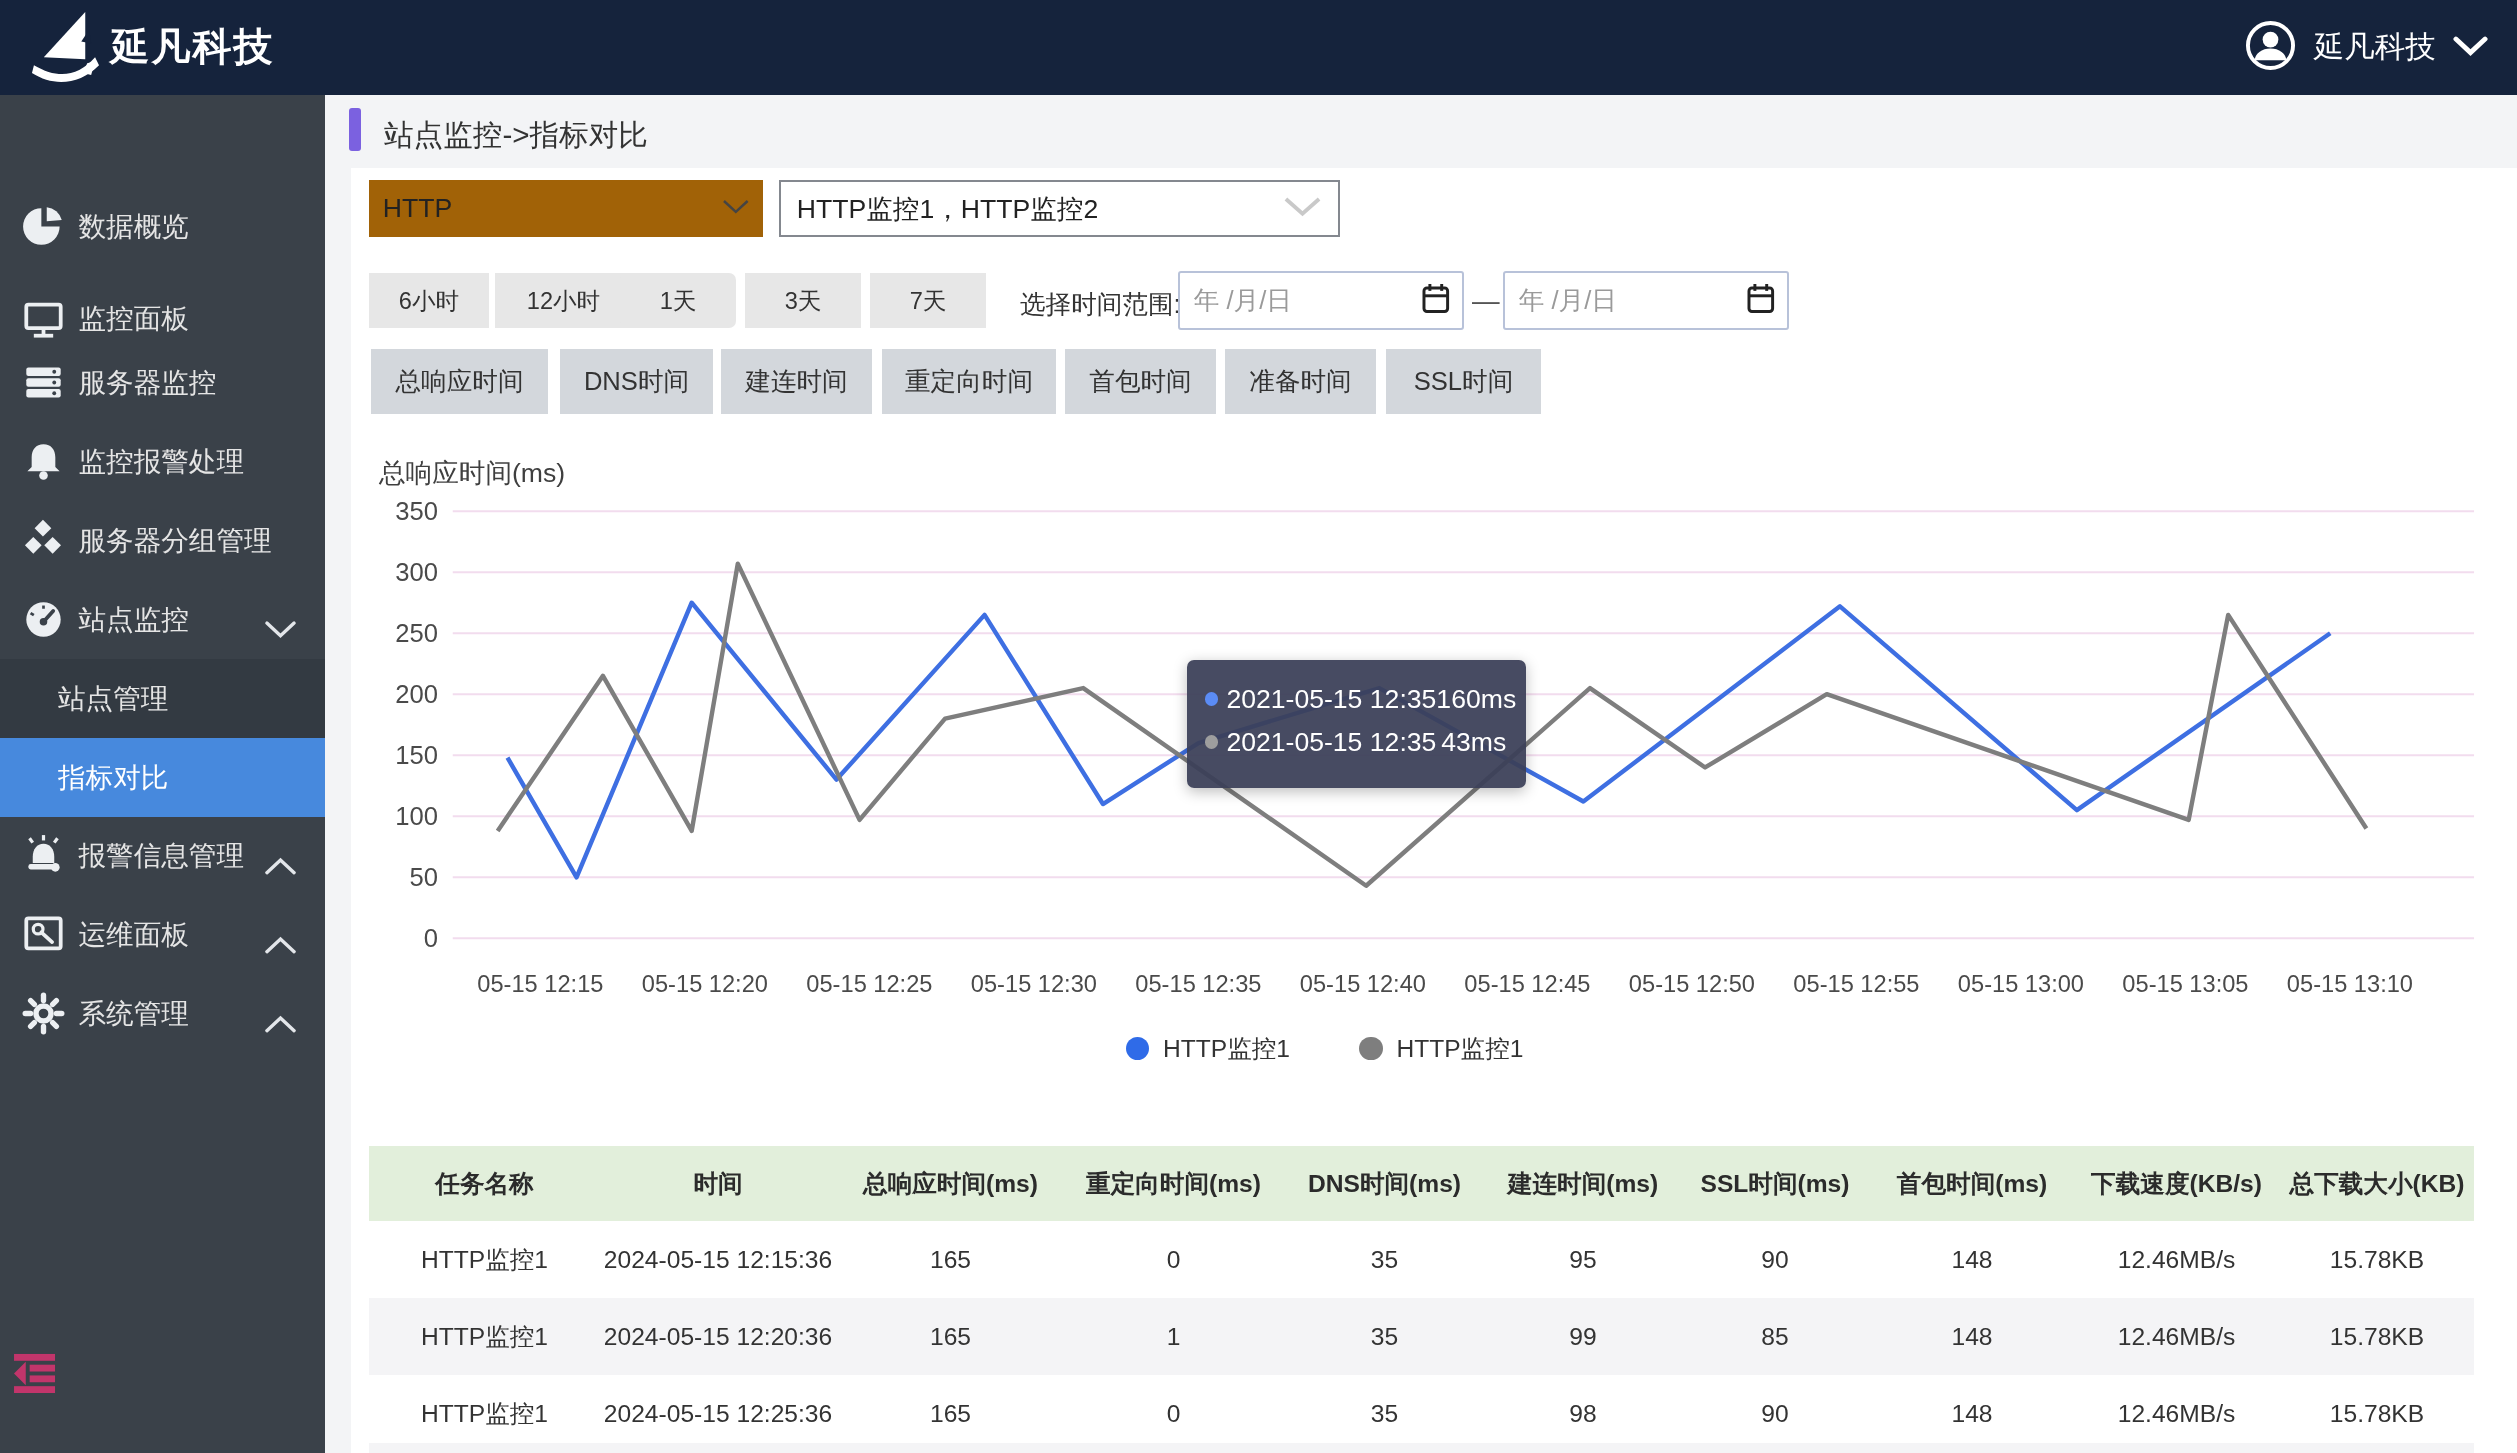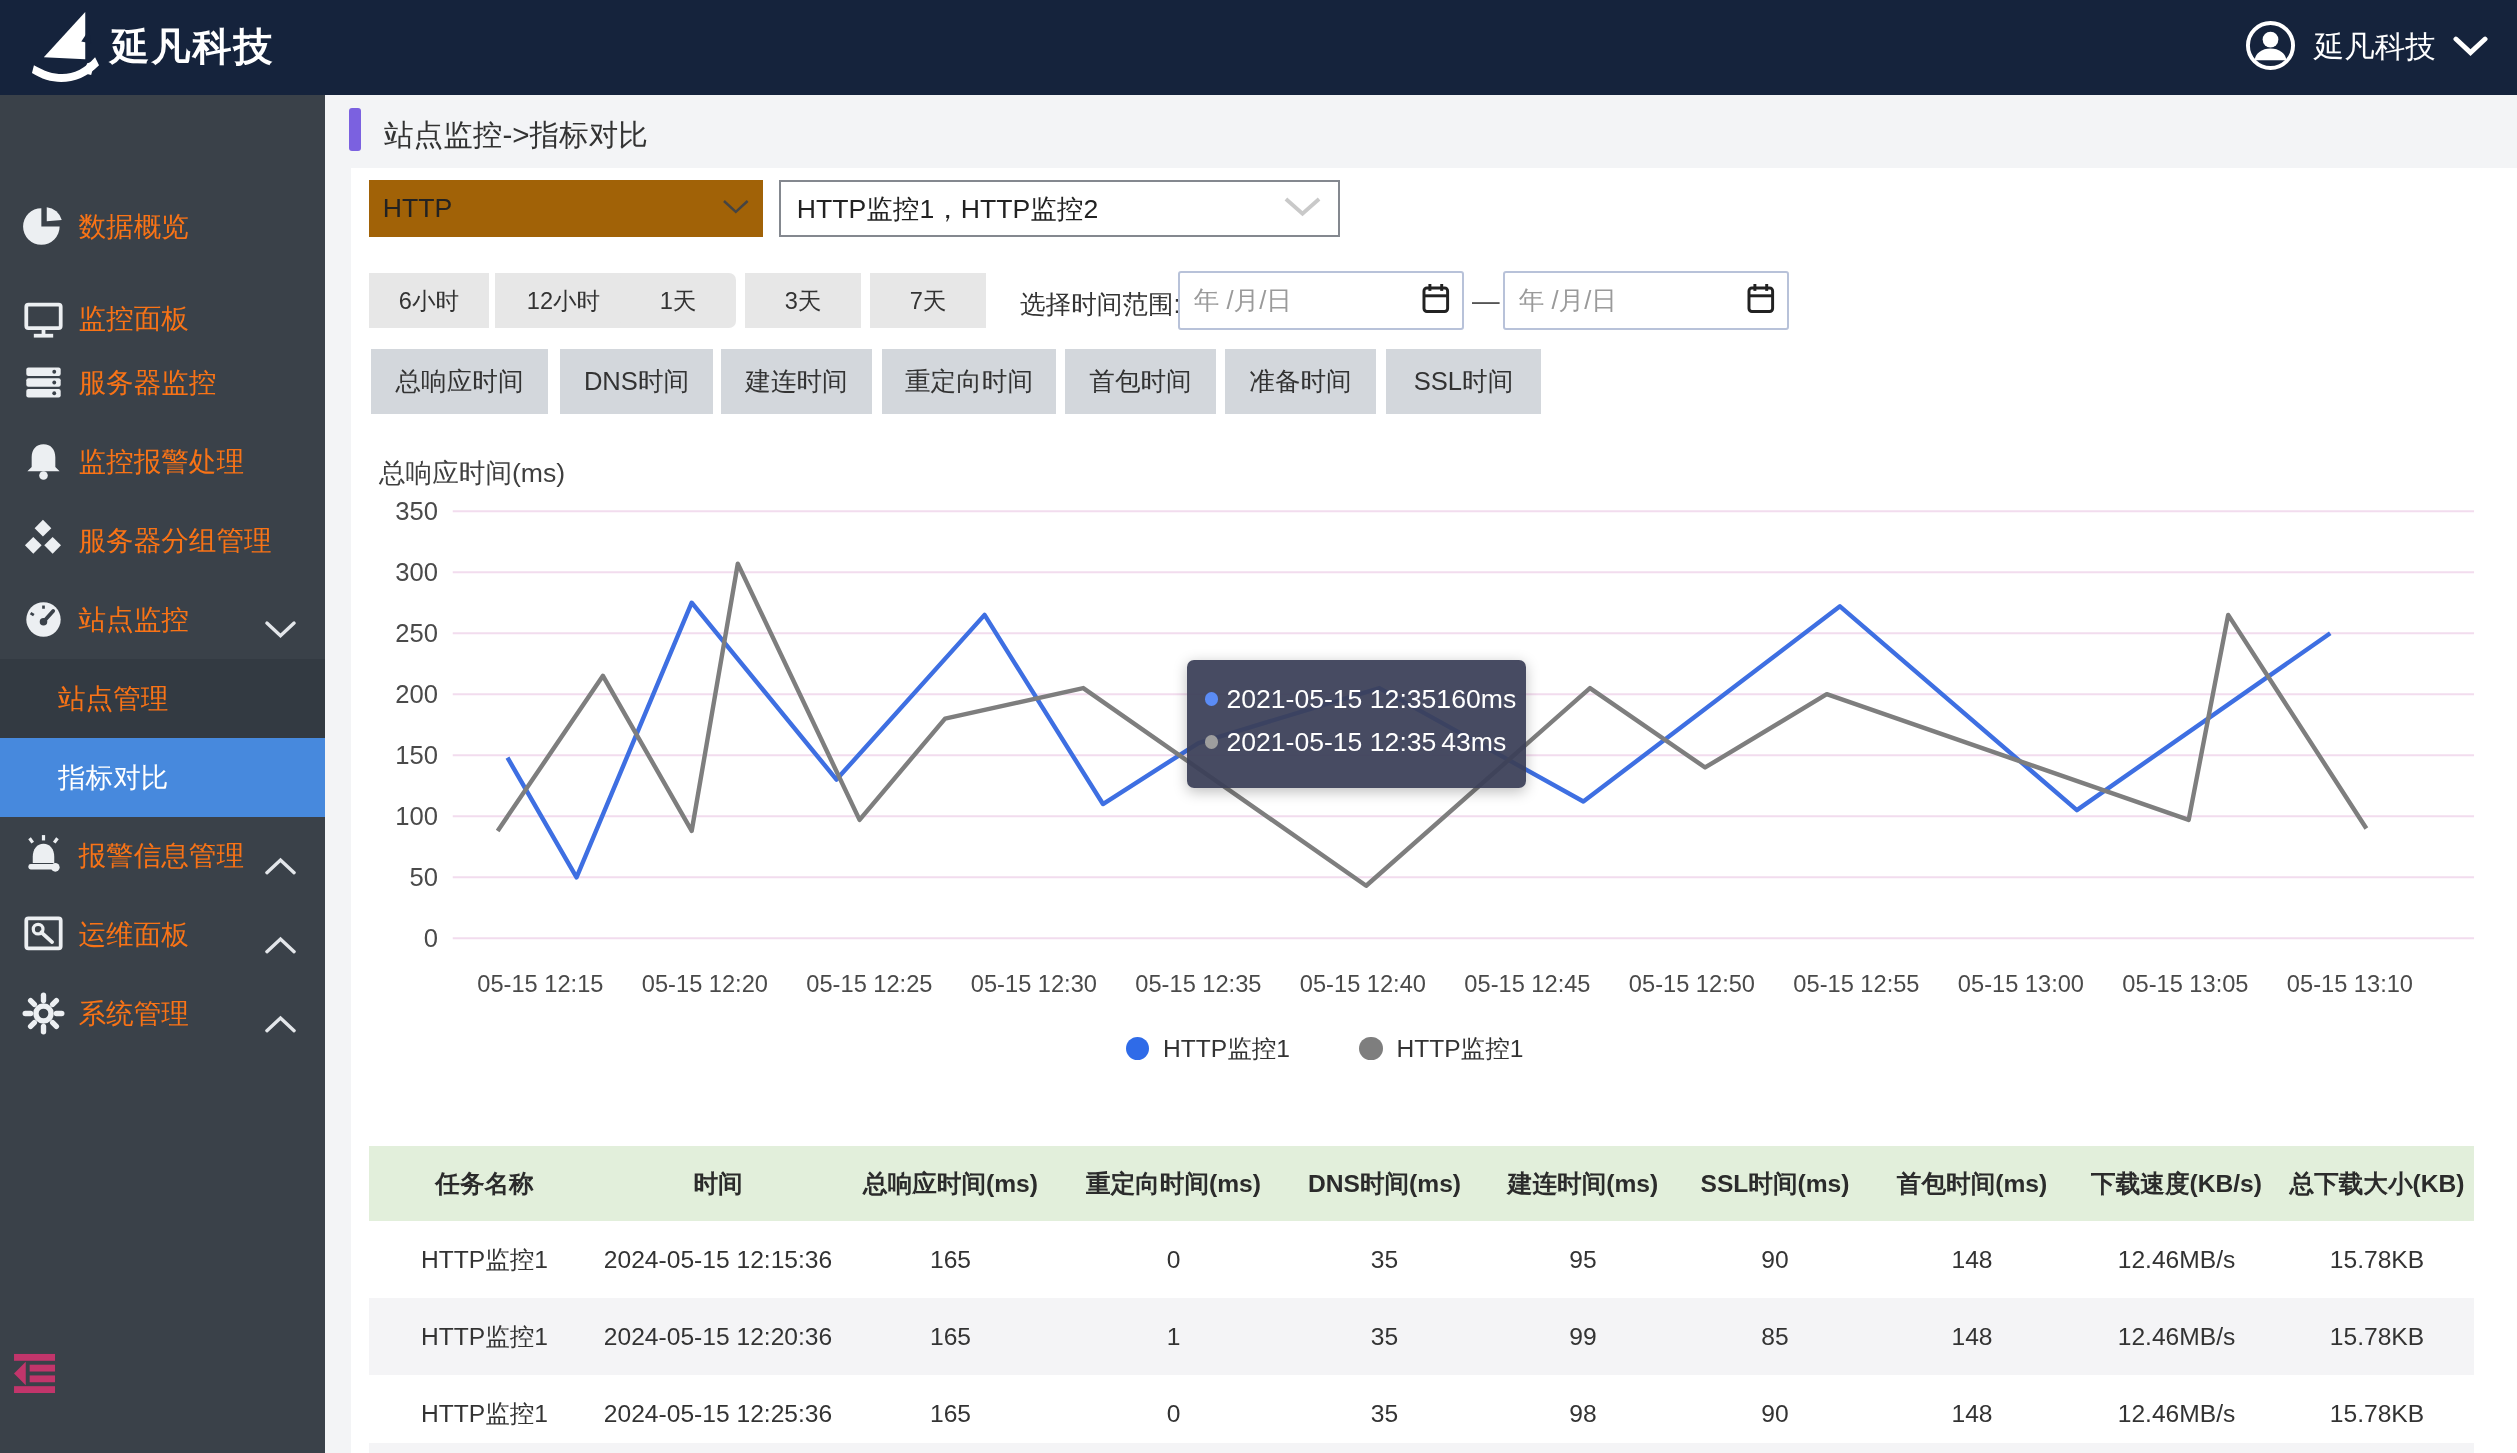--- a/index.html
+++ b/index.html
@@ -9,21 +9,21 @@
 
   
   .navbar{left:0;top:0;width:2518px;height:95px;background:#15233c;}
   .logo-wrap{left:29.6px;top:9.9px;width:227px;height:75px;display:flex;align-items:center;gap:9.9px;}
   .brand{color:#ffffff;font-size:39px;font-weight:bold;letter-spacing:2px;white-space:nowrap;}
   .user-wrap{right:29.6px;top:0;height:95px;display:flex;align-items:center;gap:17.7px;}
   .user-name{color:#ffffff;font-size:30.5px;}
 
   
   .sidebar{left:0;top:95px;width:325px;height:1359px;background:#3a4149;}
-  .side-item{position:absolute;left:0;width:325px;height:79px;display:flex;align-items:center;cursor:pointer;color:#f97316;font-size:27.6px;}
+  .side-item{position:absolute;left:0;width:325px;height:79px;display:flex;align-items:center;cursor:pointer;color:#e5e5e5;font-size:27.6px;}
   .side-item .ic{width:43px;height:43px;margin-left:21.7px;margin-right:13.8px;flex:0 0 43px;display:flex;align-items:center;justify-content:center;}
   .side-item .chev{position:absolute;right:27.6px;width:33px;height:19.7px;}
   .side-sub{padding-left:58px;}
   .side-sub.darker{background:#333a42;}
   .side-sub.active{background:#4789dd;color:#ffffff;}
 
   .collapse-ic{left:11.8px;top:1352px;width:47px;height:41px;cursor:pointer;}
 
   
   .crumb-strip{left:325px;top:95px;width:2193px;height:74px;background:#f3f4f6;}

